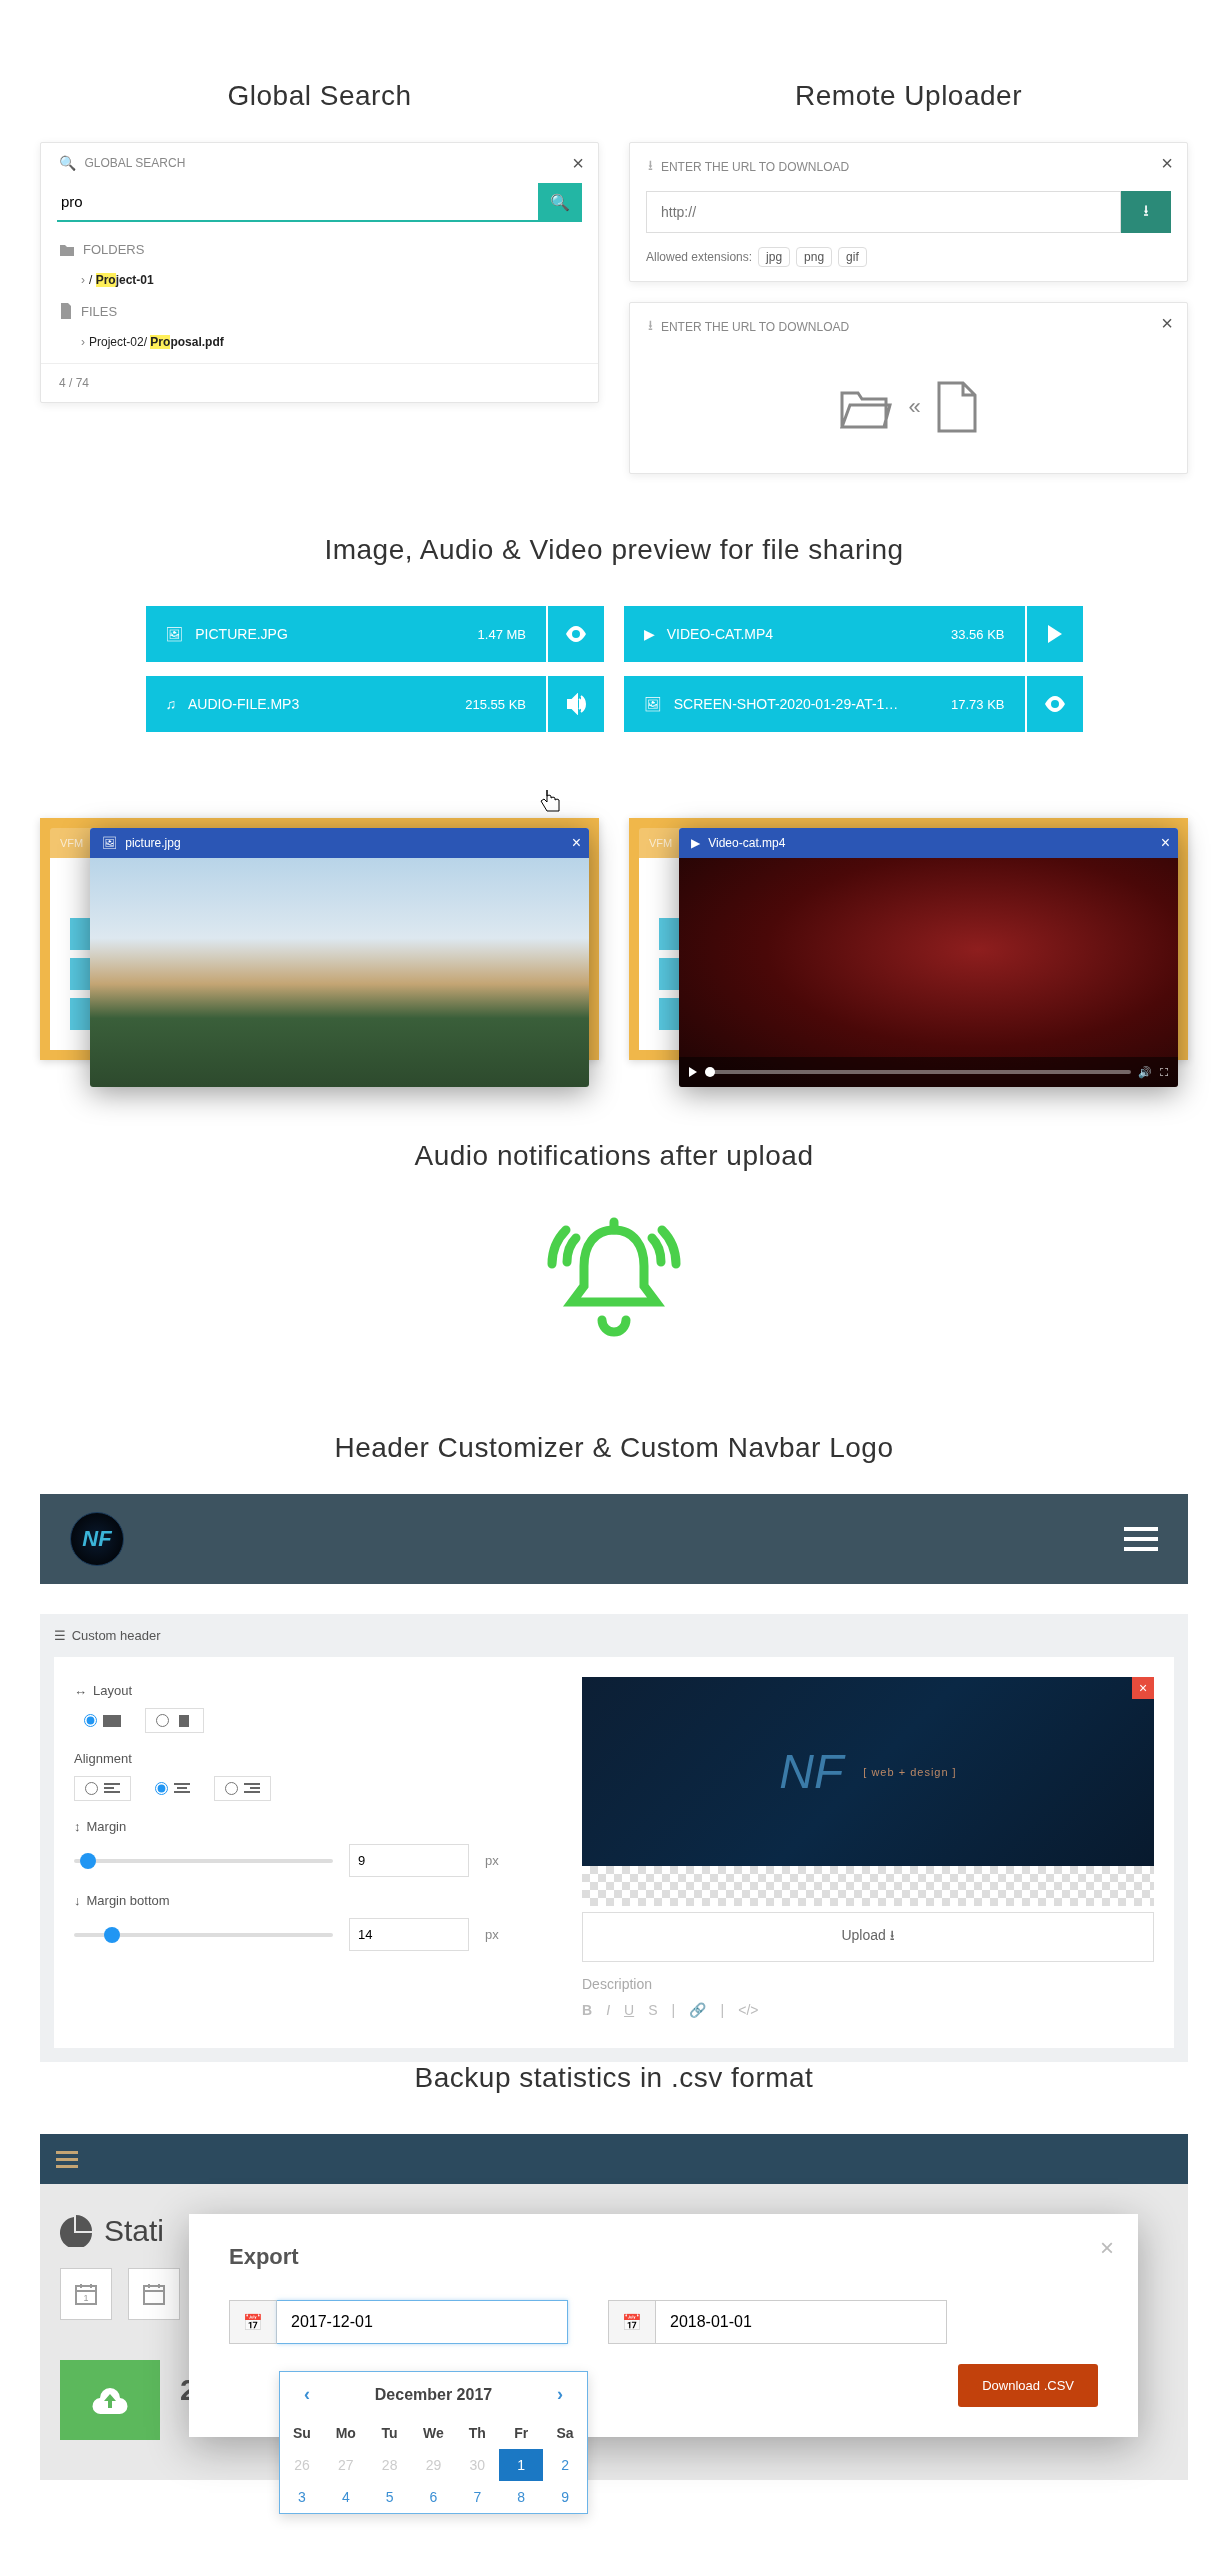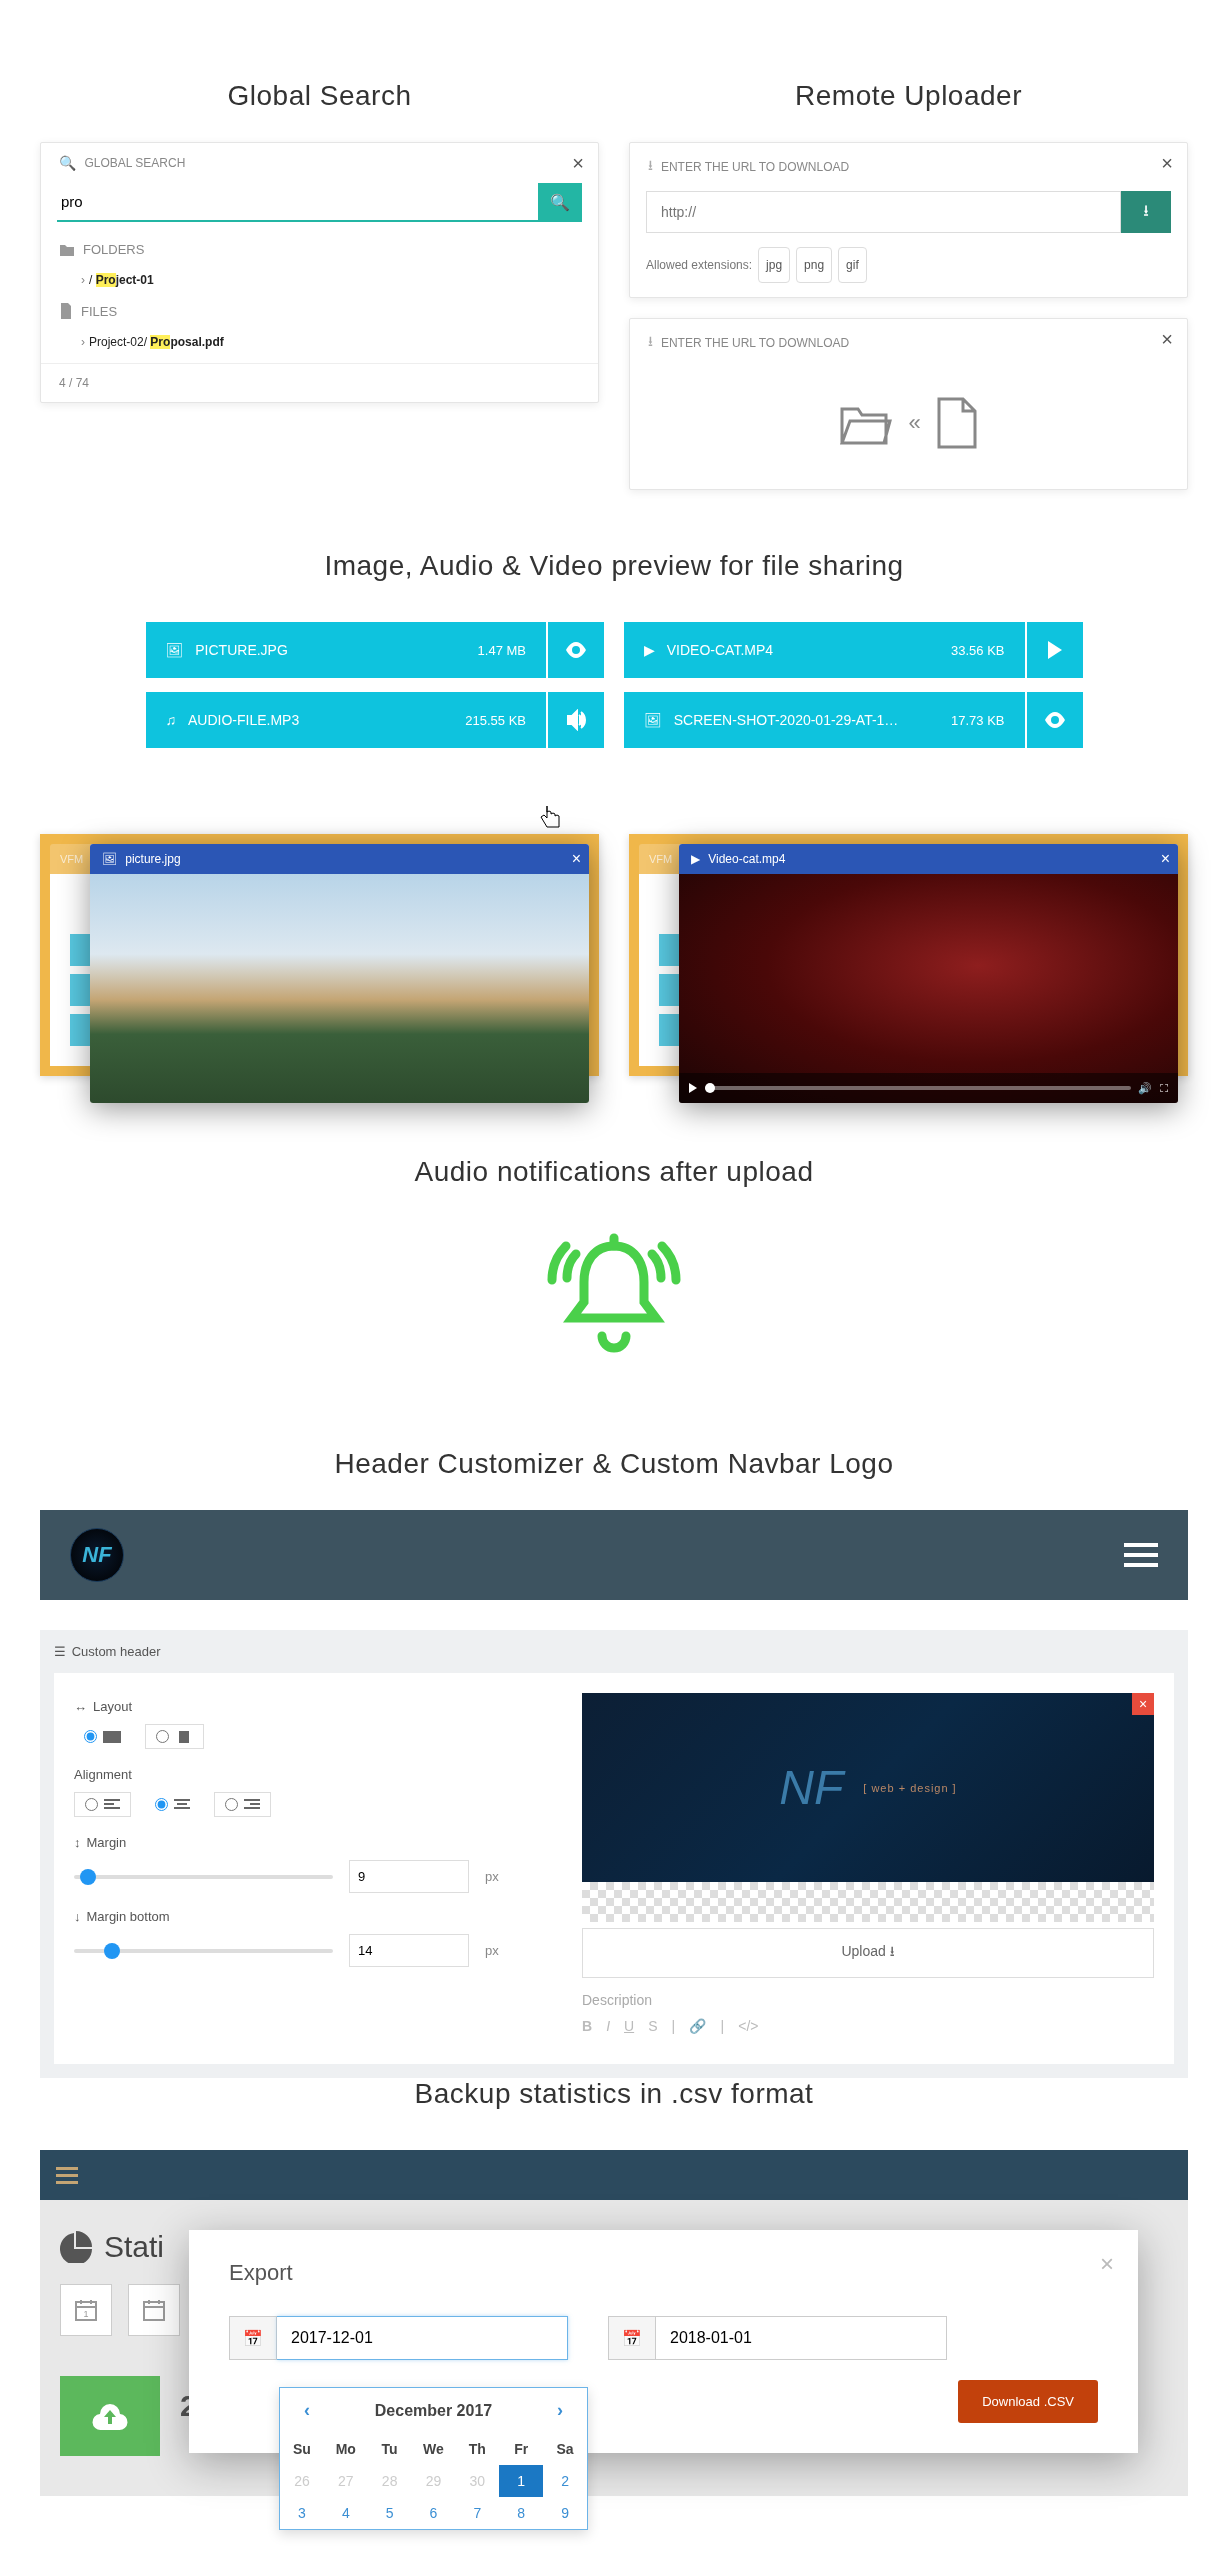--- a/index.html
+++ b/index.html
@@ -17,21 +17,21 @@
 .cat-header{padding:10px 18px;color:#888;font-size:13px;display:flex;align-items:center;gap:8px}
 .result-list{padding:0 18px}
 .result-item{font-size:12px;padding:6px 0 6px 22px;color:#222}
 .result-item .chev{color:#888;margin-right:4px}
 .highlight{background:#ffef5a;font-weight:bold}
 .panel-footer{padding:12px 18px;font-size:12px;color:#888;border-top:1px solid #eee;margin-top:8px}
 .url-row{display:flex;padding:0 16px 14px}
 .url-input{flex:1;border:1px solid #ddd;padding:12px 14px;font-size:14px;color:#aaa}
 .dl-btn{width:50px;background:#2b8a78;border:none;color:#fff;font-size:16px;cursor:pointer}
 .ext-row{padding:0 16px 14px;font-size:12px;color:#777;display:flex;align-items:center;gap:6px}
-.ext-chip{border:1px solid #ddd;padding:10px 7px;border-radius:4px;font-size:12px;color:#555}
+.ext-chip{border:1px solid #ddd;padding:2px 7px;border-radius:4px;font-size:12px;color:#555}
 .big-icons{display:flex;justify-content:center;align-items:center;gap:14px;padding:30px 0 40px}
 .chevrons{font-size:22px;color:#888}
 
 .file-bars{display:flex;gap:20px;flex-wrap:wrap;margin:40px auto 60px;max-width:937px}
 .file-bar-group{flex:1;min-width:438px;display:flex;flex-direction:column;gap:14px}
 .file-bar{display:flex;height:56px}
 .fb-main{flex:1;background:#0ec3de;display:flex;align-items:center;padding:0 20px;color:#fff;justify-content:space-between}
 .fb-main .left{display:flex;align-items:center;gap:12px;font-size:14px;font-weight:500}
 .fb-size{font-size:13px}
 .fb-action{width:56px;background:#0ec3de;margin-left:2px;display:flex;align-items:center;justify-content:center;color:#fff;font-size:20px}
@@ -90,21 +90,21 @@
 .stats-bg{background:#525252;padding:0;position:relative;margin-top:40px}
 .stats-top{background:#2c4a5e;height:50px;display:flex;align-items:center;padding:0 16px}
 .stats-burger{display:flex;flex-direction:column;gap:4px}
 .stats-burger span{width:22px;height:3px;background:#c4a574}
 .stats-body{background:#e8e8e8;padding:30px 20px 40px;position:relative}
 .stats-h{font-size:30px;color:#444;display:flex;align-items:center;gap:12px;margin-bottom:20px}
 .date-box{width:52px;height:52px;border:1px solid #ccc;background:#fff;display:flex;align-items:center;justify-content:center;position:relative}
 .green-box{width:100px;height:80px;background:#5cb85c;display:flex;align-items:center;justify-content:center;color:#fff;font-size:30px;margin-top:20px}
 .stats-num{font-size:30px;color:#555;font-weight:bold}
 .export-modal{position:absolute;top:30px;left:149px;right:50px;background:#fff;box-shadow:0 10px 40px rgba(0,0,0,0.3);padding:30px 40px}
-.export-modal h3{font-size:22px;font-weight:400;color:#555;margin-bottom:30px}
+.export-modal h3{font-size:22px;font-weight:700;color:#555;margin-bottom:30px}
 .export-modal .x{position:absolute;top:20px;right:24px;color:#bbb;font-size:24px;cursor:pointer}
 .date-inputs{display:flex;gap:40px;margin-bottom:20px}
 .date-field{flex:1;display:flex;max-width:339px}
 .date-icon{width:48px;border:1px solid #ccc;background:#f5f5f5;display:flex;align-items:center;justify-content:center;color:#888}
 .date-input{flex:1;border:1px solid #ccc;border-left:none;padding:12px 14px;font-size:16px}
 .date-input.active{border:1px solid #6cb4e8;border-left:none;box-shadow:0 0 4px rgba(108,180,232,0.5)}
 .dl-csv{background:#c2410c;color:#fff;border:none;padding:14px 24px;font-size:13px;border-radius:3px;cursor:pointer;float:right}
 .datepicker{position:absolute;top:157px;left:90px;width:309px;background:#fff;border:1px solid #6cb4e8;box-shadow:0 4px 12px rgba(0,0,0,0.15)}
 .dp-head{display:flex;justify-content:space-between;align-items:center;padding:12px 16px;font-size:16px;font-weight:bold;color:#444}
 .dp-arrow{color:#3b8fd4;font-size:18px;cursor:pointer;padding:0 8px}

